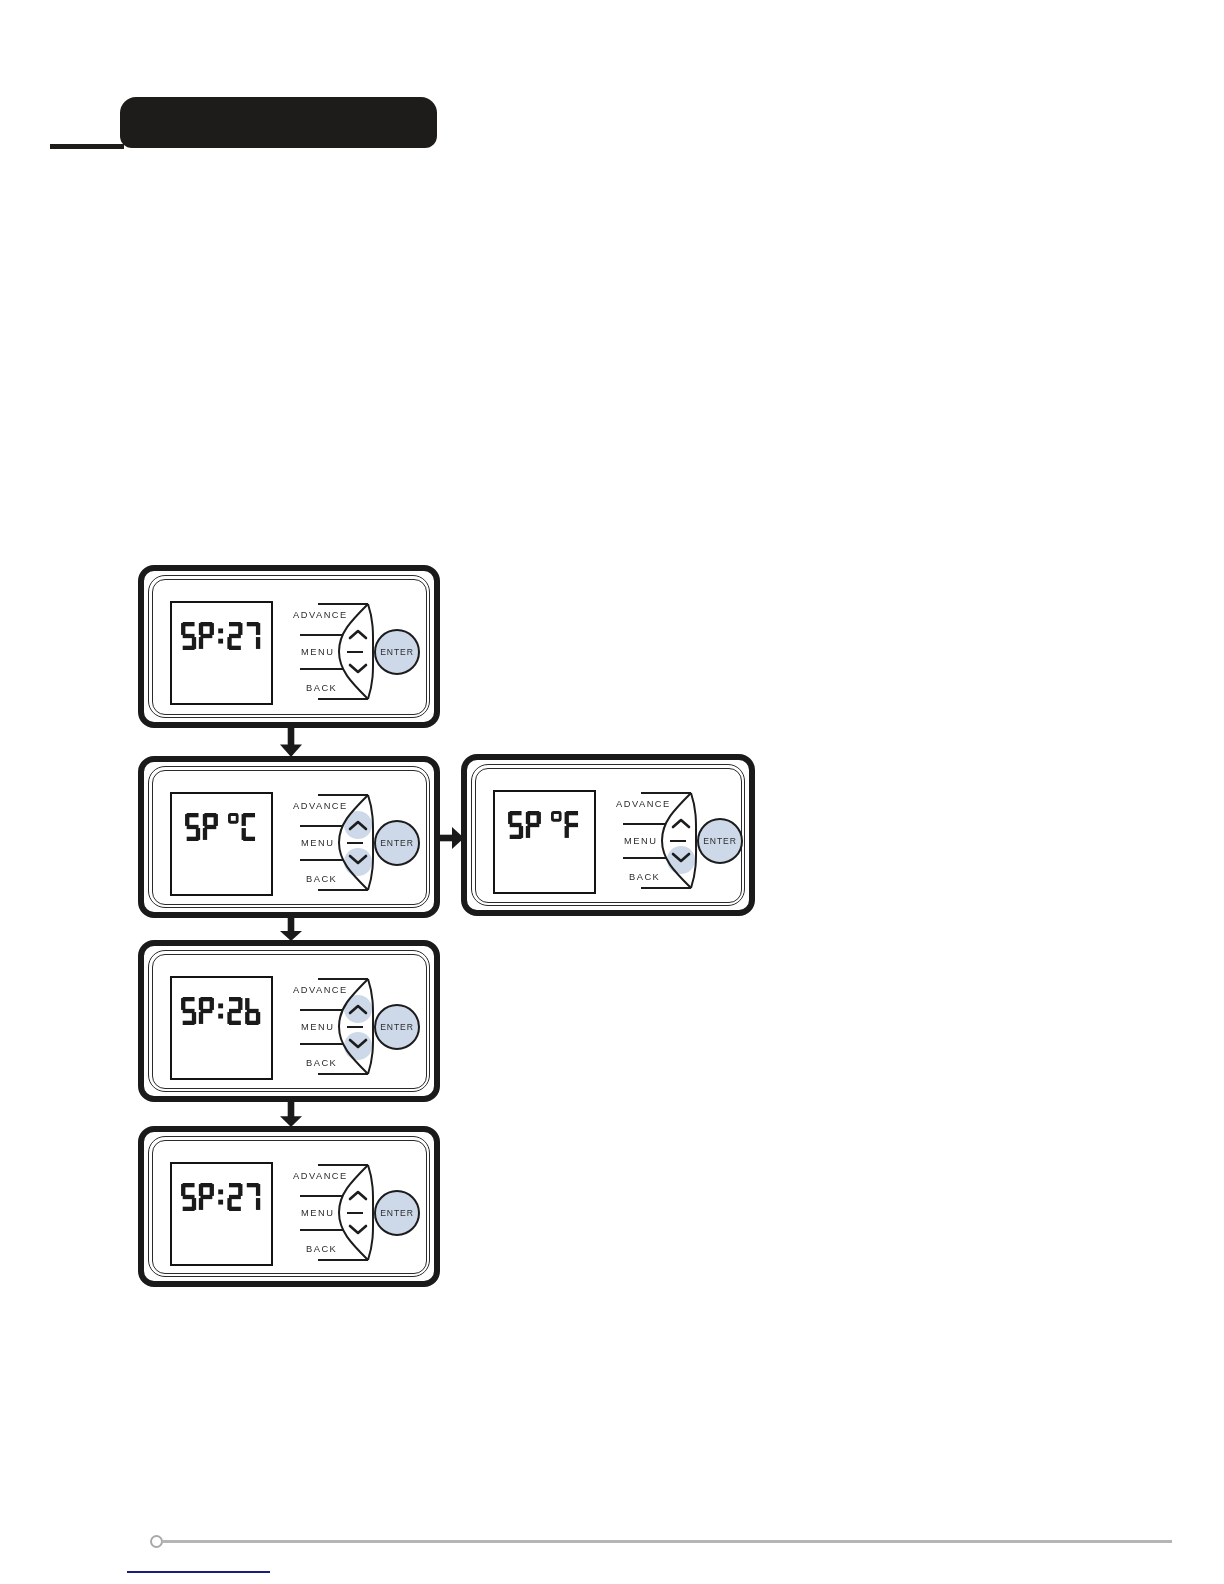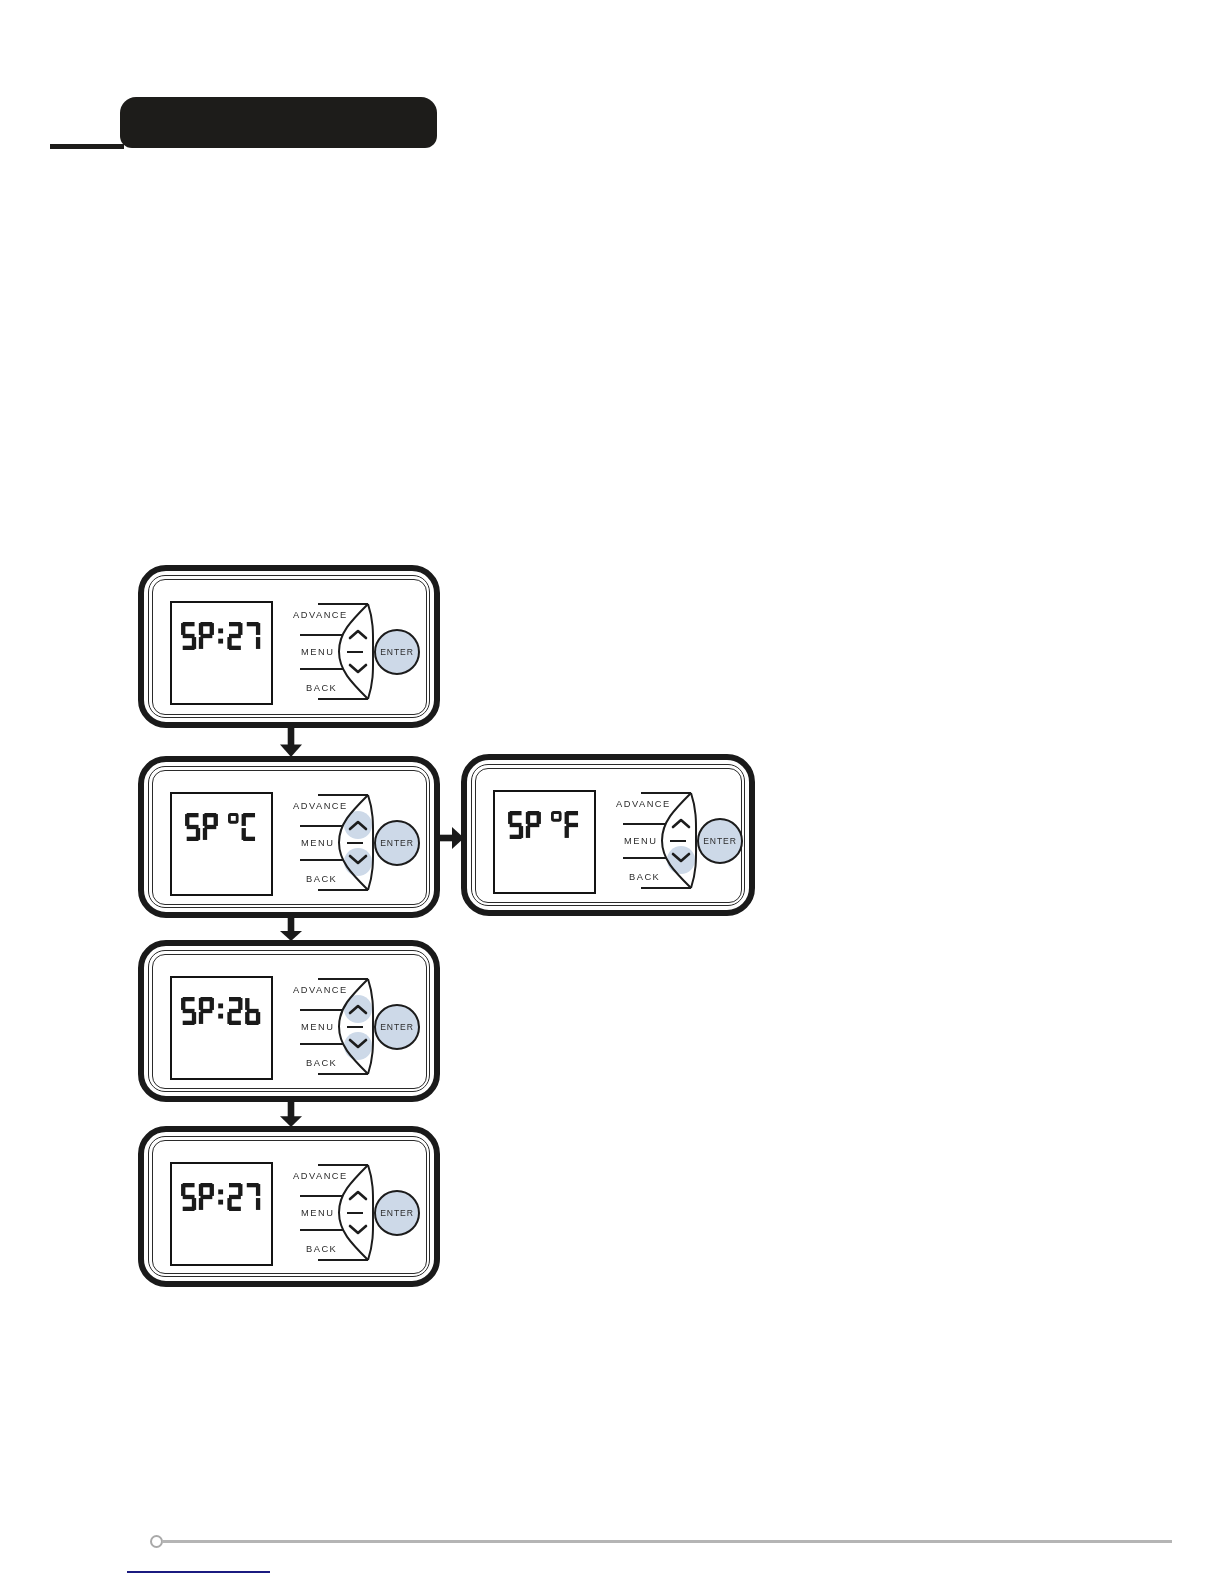--- a/index.html
+++ b/index.html
@@ -10,21 +10,21 @@
   body{
     width:1224px;height:1584px;background:#ffffff;position:relative;overflow:hidden;
     font-family:"Liberation Sans",sans-serif;
   }
   .abs{position:absolute;}
   
   .header-tab{left:120px;top:97px;width:317px;height:51px;background:#1d1c1a;
     border-radius:16px 16px 12px 12px;}
   .header-rule{left:50px;top:144px;width:74px;height:4.5px;background:#1d1c1a;}
   
-  .panel{position:absolute;border:6px solid var(--ink);border-radius:28px;background:#fff;box-sizing:border-box;}
+  .panel{position:absolute;border:6px solid var(--ink);border-radius:16px;background:#fff;box-sizing:border-box;}
   .inner1{position:absolute;inset:4px;border:1.6px solid #2a2a2a;border-radius:17px;}
   .inner2{position:absolute;inset:2.5px;border:1.2px solid #2a2a2a;border-radius:13px;}
   .lcd-box{position:absolute;left:26px;top:30px;width:103px;height:104px;border:2px solid #141414;
     background:#fff;box-sizing:border-box;display:flex;justify-content:center;align-items:flex-start;
     padding-top:19px;}
   .cluster{position:absolute;left:144px;top:24px;width:140px;height:115px;overflow:visible;}
   .st{stroke:var(--line);stroke-width:2;fill:none;}
   .chev{stroke:var(--line);stroke-width:2.6;fill:none;stroke-linecap:round;stroke-linejoin:round;}
   .hl{fill:var(--hl);}
   .ring{fill:none;stroke:var(--line);stroke-width:2;}

